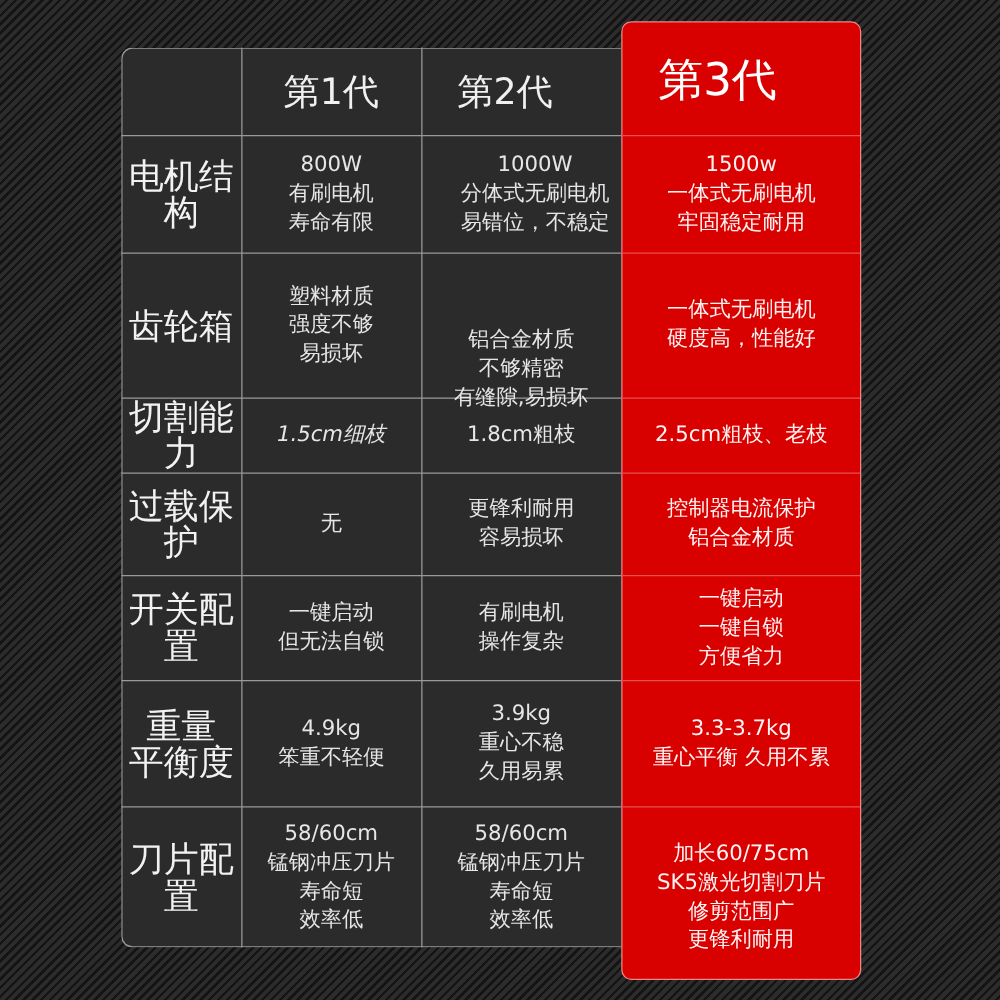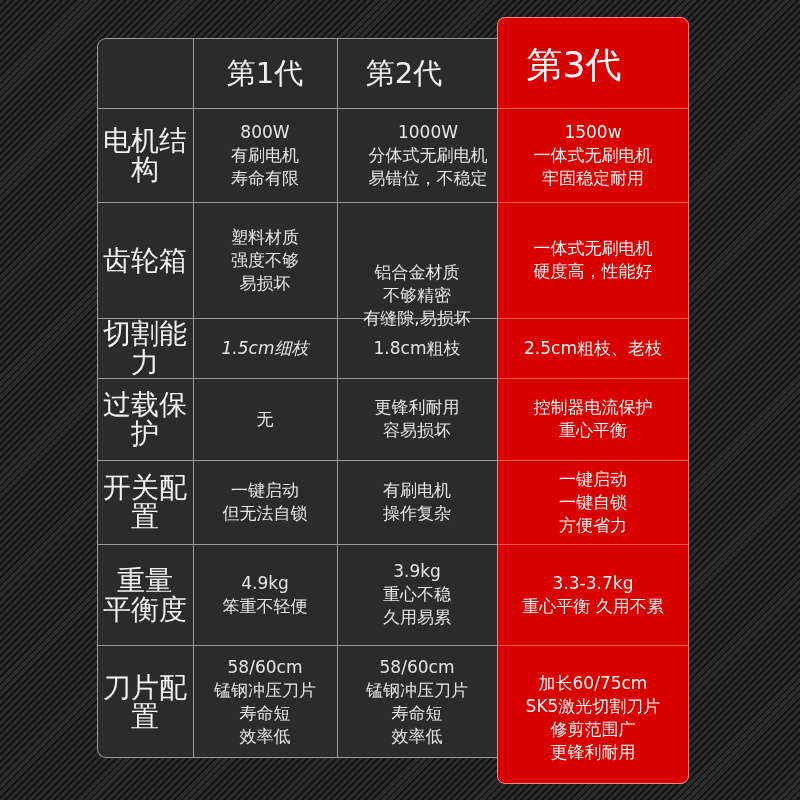--- a/index.html
+++ b/index.html
@@ -122,21 +122,21 @@
     </div>
   <div class="cell" style="left:193px;top:378px;width:144px;height:82px;">
       <span class="txt">无</span>
     </div>
   <div class="cell" style="left:337px;top:378px;width:160px;height:82px;">
       <span class="txt">更锋利耐用
 容易损坏</span>
     </div>
   <div class="cell red" style="left:497px;top:378px;width:192px;height:82px;">
       <span class="txt">控制器电流保护
-重心平衡</span>
+铝合金材质</span>
     </div>
 
   <div class="cell label" style="left:97px;top:460px;width:96px;height:84px;">
       <span class="txt">开关配置</span>
     </div>
   <div class="cell" style="left:193px;top:460px;width:144px;height:84px;">
       <span class="txt">一键启动
 但无法自锁</span>
     </div>
   <div class="cell" style="left:337px;top:460px;width:160px;height:84px;">

